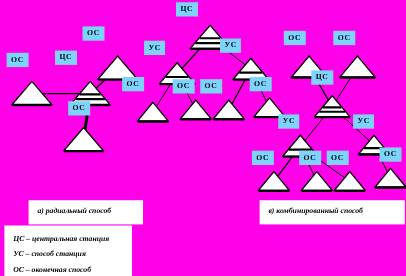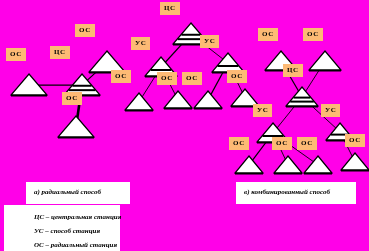--- a/index.html
+++ b/index.html
@@ -22,21 +22,21 @@
   .node{
     position:absolute;
     width:0;height:0;
   }
   .tri{
     position:absolute;
     left:0;top:0;
   }
   .lbl{
     position:absolute;
-    background:#fdba74;
+    background:#7dd3fc;
     color:#000000;
     font-family:"Liberation Serif", serif;
     font-weight:bold;
     font-size:7px;
     letter-spacing:0.6px;
     line-height:9px;
     text-align:center;
     padding:2px 4px 2px 4px;
     white-space:nowrap;
     box-sizing:border-box;
@@ -59,21 +59,21 @@
     background:#ffffff;
     color:#000000;
     font-family:"Liberation Serif", serif;
     font-style:italic;
     font-weight:bold;
     font-size:7px;
     line-height:14px;
     padding:5px 8px 6px 8px;
     box-sizing:border-box;
   }
-  .legend div{white-space:nowrap;margin-left:22px;}
+  .legend div{white-space:nowrap;}
 </style>
 </head>
 <body>
 
 <div id="stage">
 
   <svg class="edges" viewBox="0 0 369 251" id="edge-layer">
       <line x1="82" y1="85.1" x2="29" y2="85.1" stroke="#000000" stroke-width="1.2"></line>
       <line x1="82" y1="85.1" x2="107" y2="62.1" stroke="#000000" stroke-width="1.2"></line>
       <line x1="82" y1="85.1" x2="76" y2="127.1" stroke="#000000" stroke-width="2.6"></line>
@@ -242,21 +242,21 @@
       <div class="lbl" style="left: 283px; top: 64px;">ЦС</div>
       <div class="lbl" style="left: 253px; top: 104px;">УС</div>
       <div class="lbl" style="left: 321px; top: 104px;">УС</div>
       <div class="lbl" style="left: 229px; top: 137px;">ОС</div>
       <div class="lbl" style="left: 272px; top: 137px;">ОС</div>
       <div class="lbl" style="left: 297px; top: 137px;">ОС</div>
       <div class="lbl" style="left: 345px; top: 134px;">ОС</div>
     </div>
 
   <div class="caption" id="cap-a" style="left: 26px; top: 182px; width: 104px; min-height: 22px;">а) радиальный способ</div>
-  <div class="caption" id="cap-c" style="left: 236px; top: 182px; width: 120px; min-height: 22px;">в) комбинированный способ</div>
+  <div class="caption" id="cap-c" style="left: 236px; top: 182px; width: 132px; min-height: 22px;">в) комбинированный способ</div>
 
   <div class="legend" id="legend-box" style="left: 4px; top: 205px; width: 116px; min-height: 46px;">
     <div>ЦС – центральная станция</div>
     <div>УС – способ станция</div>
-    <div>ОС – радиальный станция</div>
+    <div>ОС – оконечная способ</div>
   </div>
 
 </div>
 
 </body></html>

